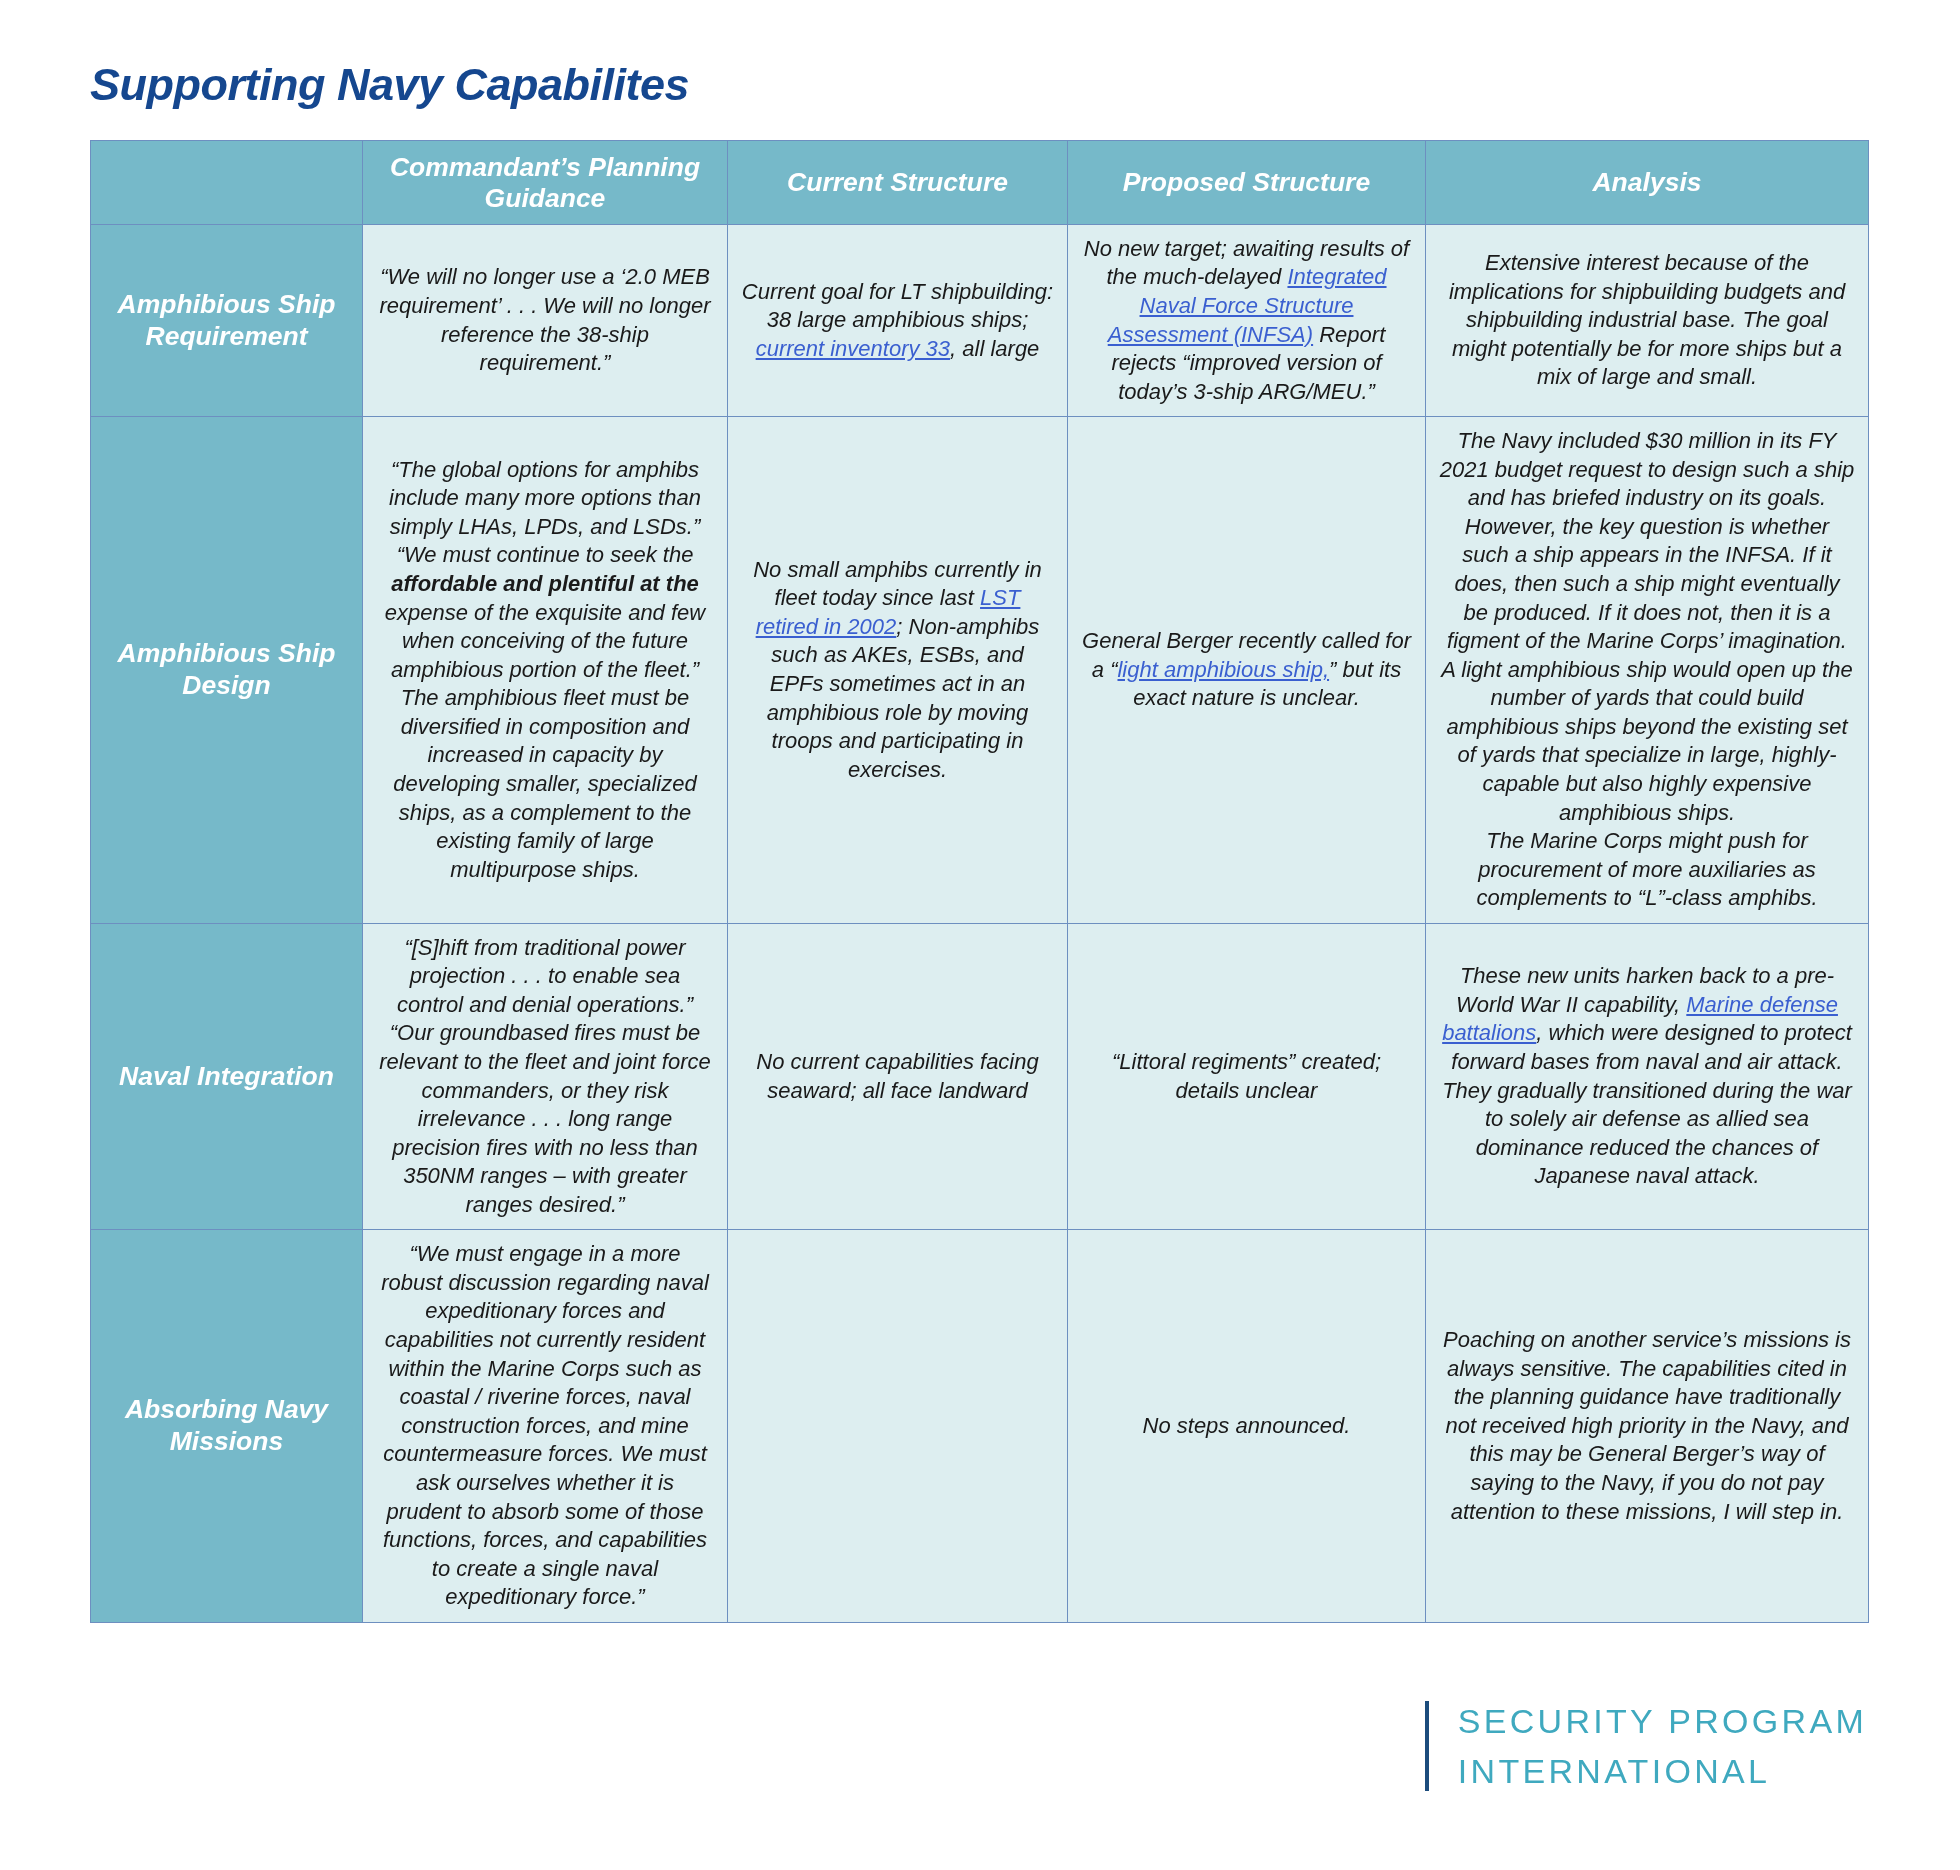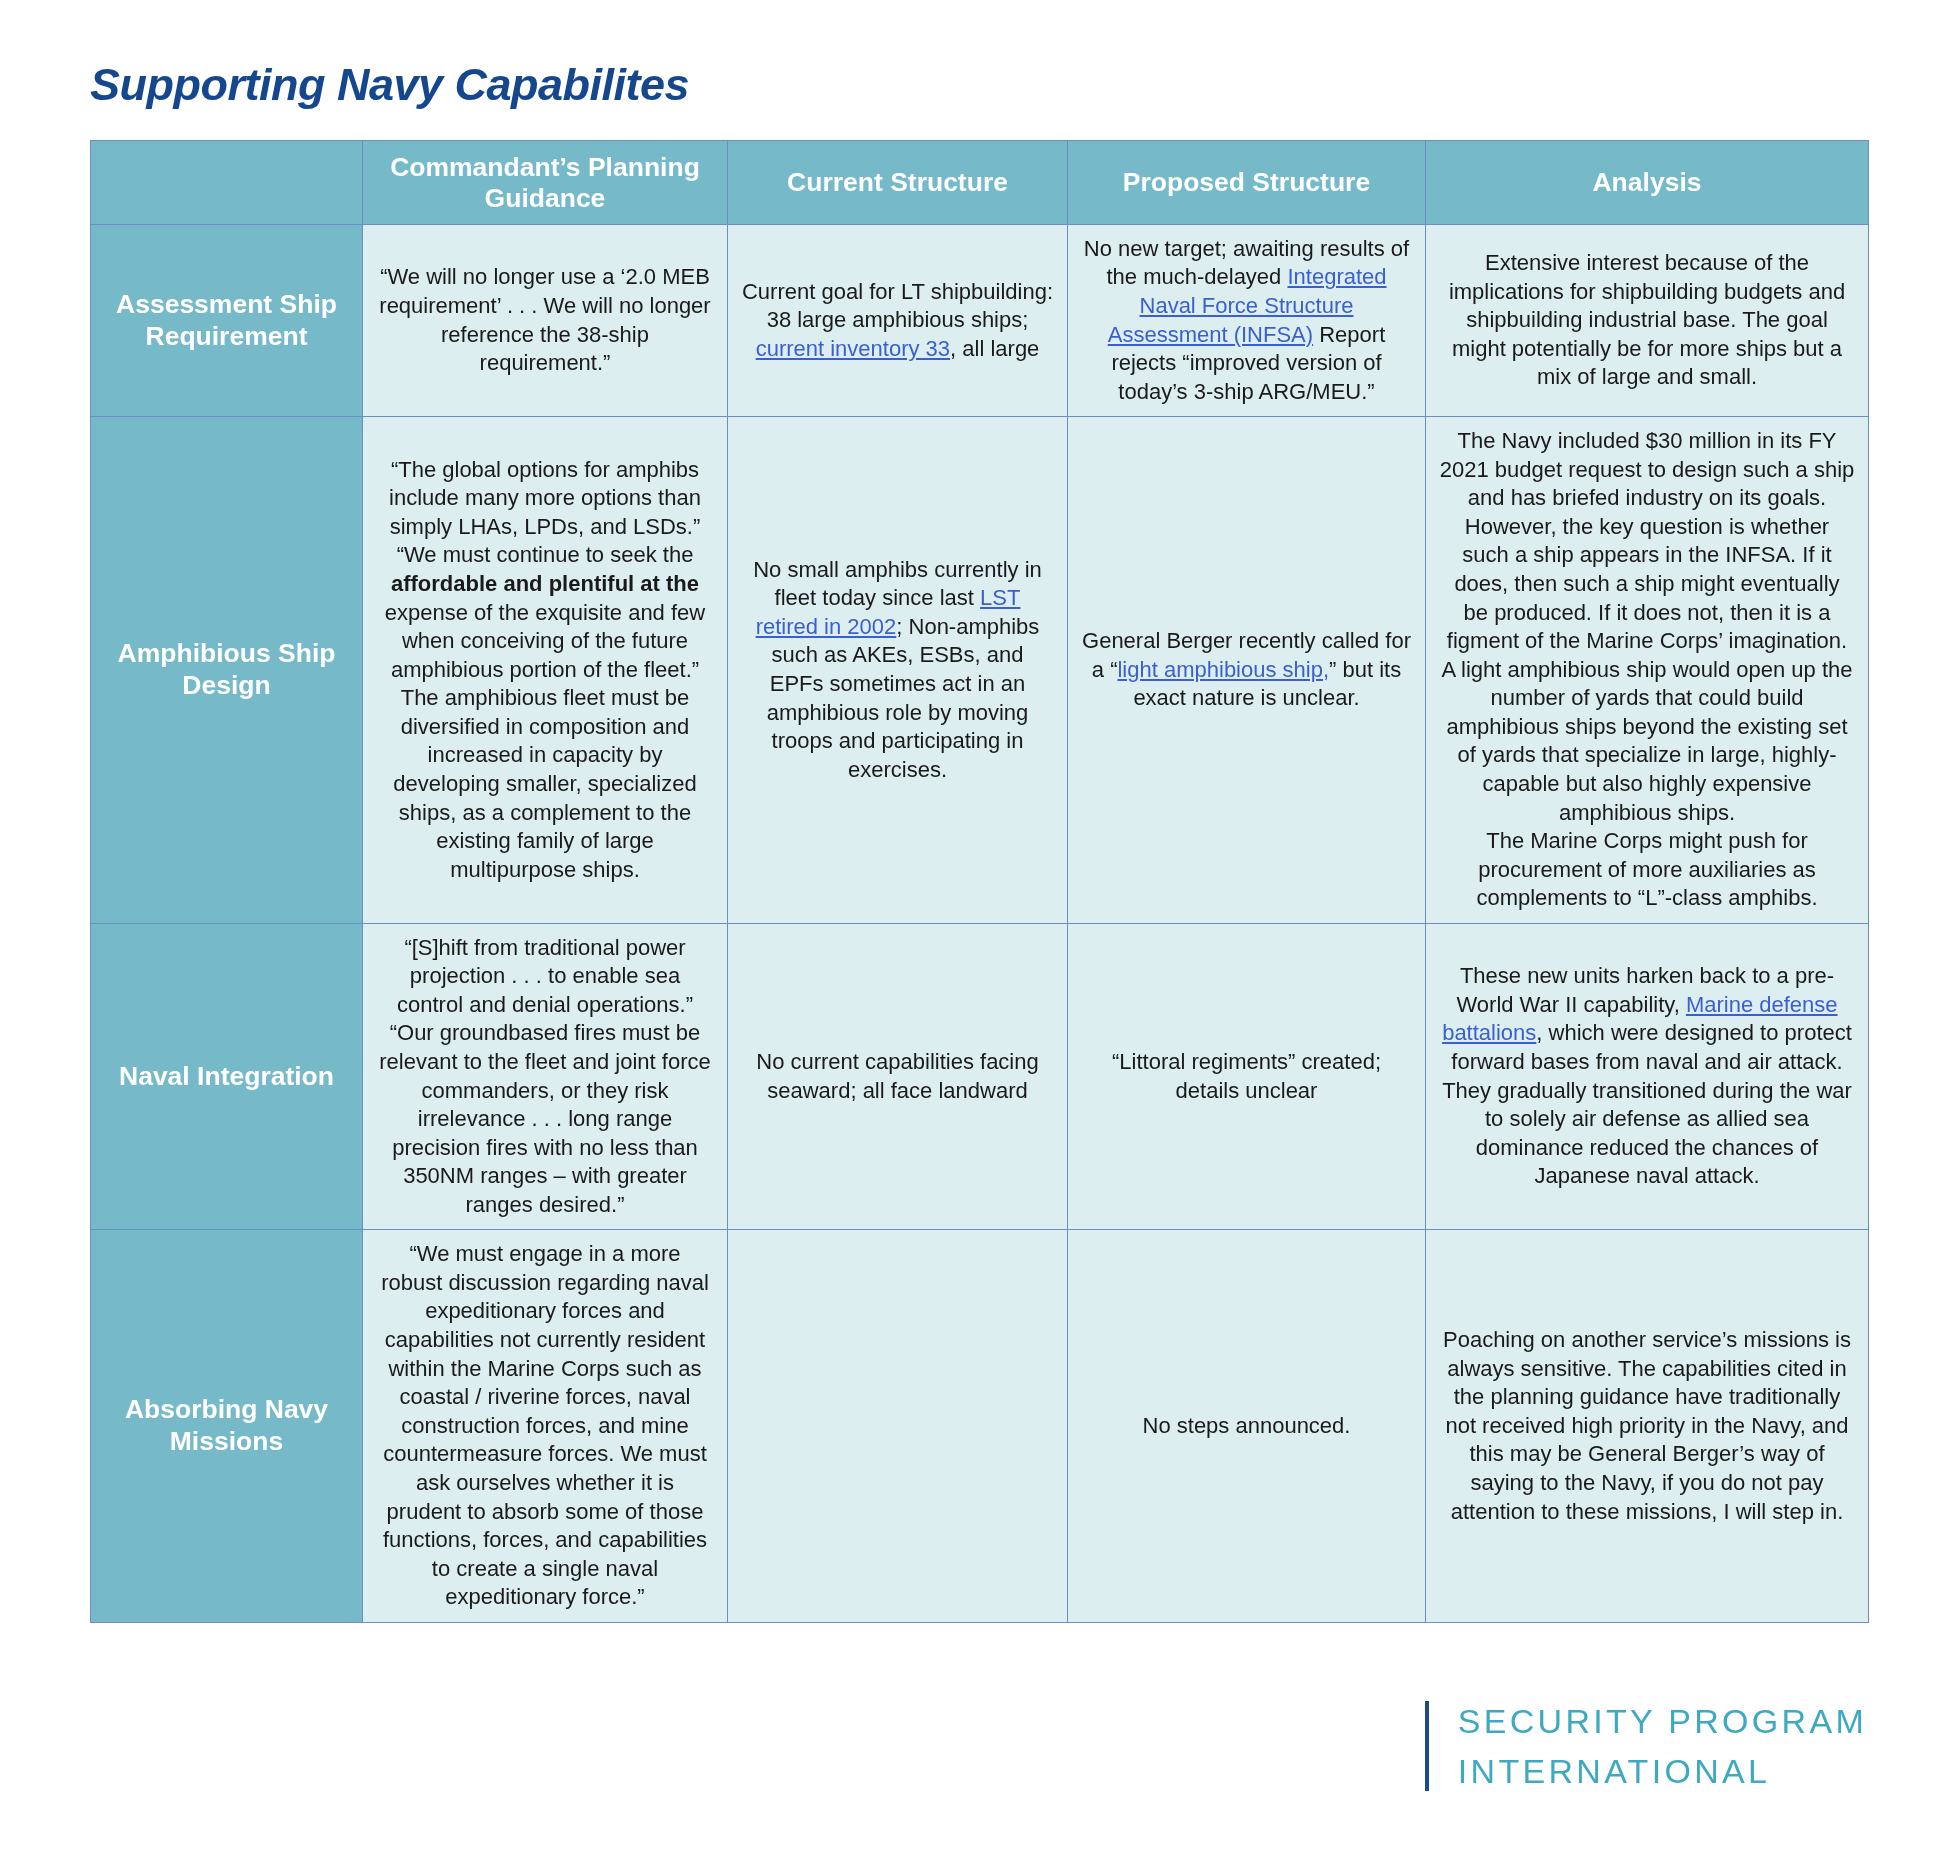--- a/index.html
+++ b/index.html
@@ -37,20 +37,21 @@
     color: #15478f;
     white-space: nowrap;
   }
 
   
   .tbl-wrap {
     position: absolute;
     left: 90px;
     top: 140px;
     width: 1777px;
+    font-style: italic;
   }
   table.matrix {
     border-collapse: collapse;
     table-layout: fixed;
     width: 1777px;
   }
   table.matrix col.c0 { width: 272px; }
   table.matrix col.c1 { width: 365px; }
   table.matrix col.c2 { width: 340px; }
   table.matrix col.c3 { width: 358px; }
@@ -154,21 +155,21 @@
         <tr>
           <th class="corner"></th>
           <th>Commandant’s Planning Guidance</th>
           <th>Current Structure</th>
           <th>Proposed Structure</th>
           <th>Analysis</th>
         </tr>
       </thead>
       <tbody id="tbody">
           <tr style="height: 174px;">
-            <td class="rowhead">Assessment Ship Requirement</td>
+            <td class="rowhead">Amphibious Ship Requirement</td>
             <td class="cell"><span>“We will no longer use a ‘2.0 MEB requirement’ . . . We will no longer reference the 38-ship requirement.”</span></td>
             <td class="cell"><span>Current goal for LT shipbuilding: 38 large amphibious ships; </span><span class="lnk">current inventory 33</span><span>, all large</span></td>
             <td class="cell"><span>No new target; awaiting results of the much-delayed </span><span class="lnk">Integrated Naval Force Structure Assessment (INFSA)</span><span> Report rejects “improved version of today’s 3-ship ARG/MEU.”</span></td>
             <td class="cell"><span>Extensive interest because of the implications for shipbuilding budgets and shipbuilding industrial base. The goal might potentially be for more ships but a mix of large and small.</span></td>
           </tr>
           <tr style="height: 387px;">
             <td class="rowhead">Amphibious Ship Design</td>
             <td class="cell"><span>“The global options for amphibs include many more options than simply LHAs, LPDs, and LSDs.” “We must continue to seek the </span><span class="bold">affordable and plentiful at the</span><span> expense of the exquisite and few when conceiving of the future amphibious portion of the fleet.” The amphibious fleet must be diversified in composition and increased in capacity by developing smaller, specialized ships, as a complement to the existing family of large multipurpose ships.</span></td>
             <td class="cell"><span>No small amphibs currently in fleet today since last </span><span class="lnk">LST retired in 2002</span><span>; Non-amphibs such as AKEs, ESBs, and EPFs sometimes act in an amphibious role by moving troops and participating in exercises.</span></td>
             <td class="cell"><span>General Berger recently called for a “</span><span class="lnk">light amphibious ship,</span><span>” but its exact nature is unclear.</span></td>

